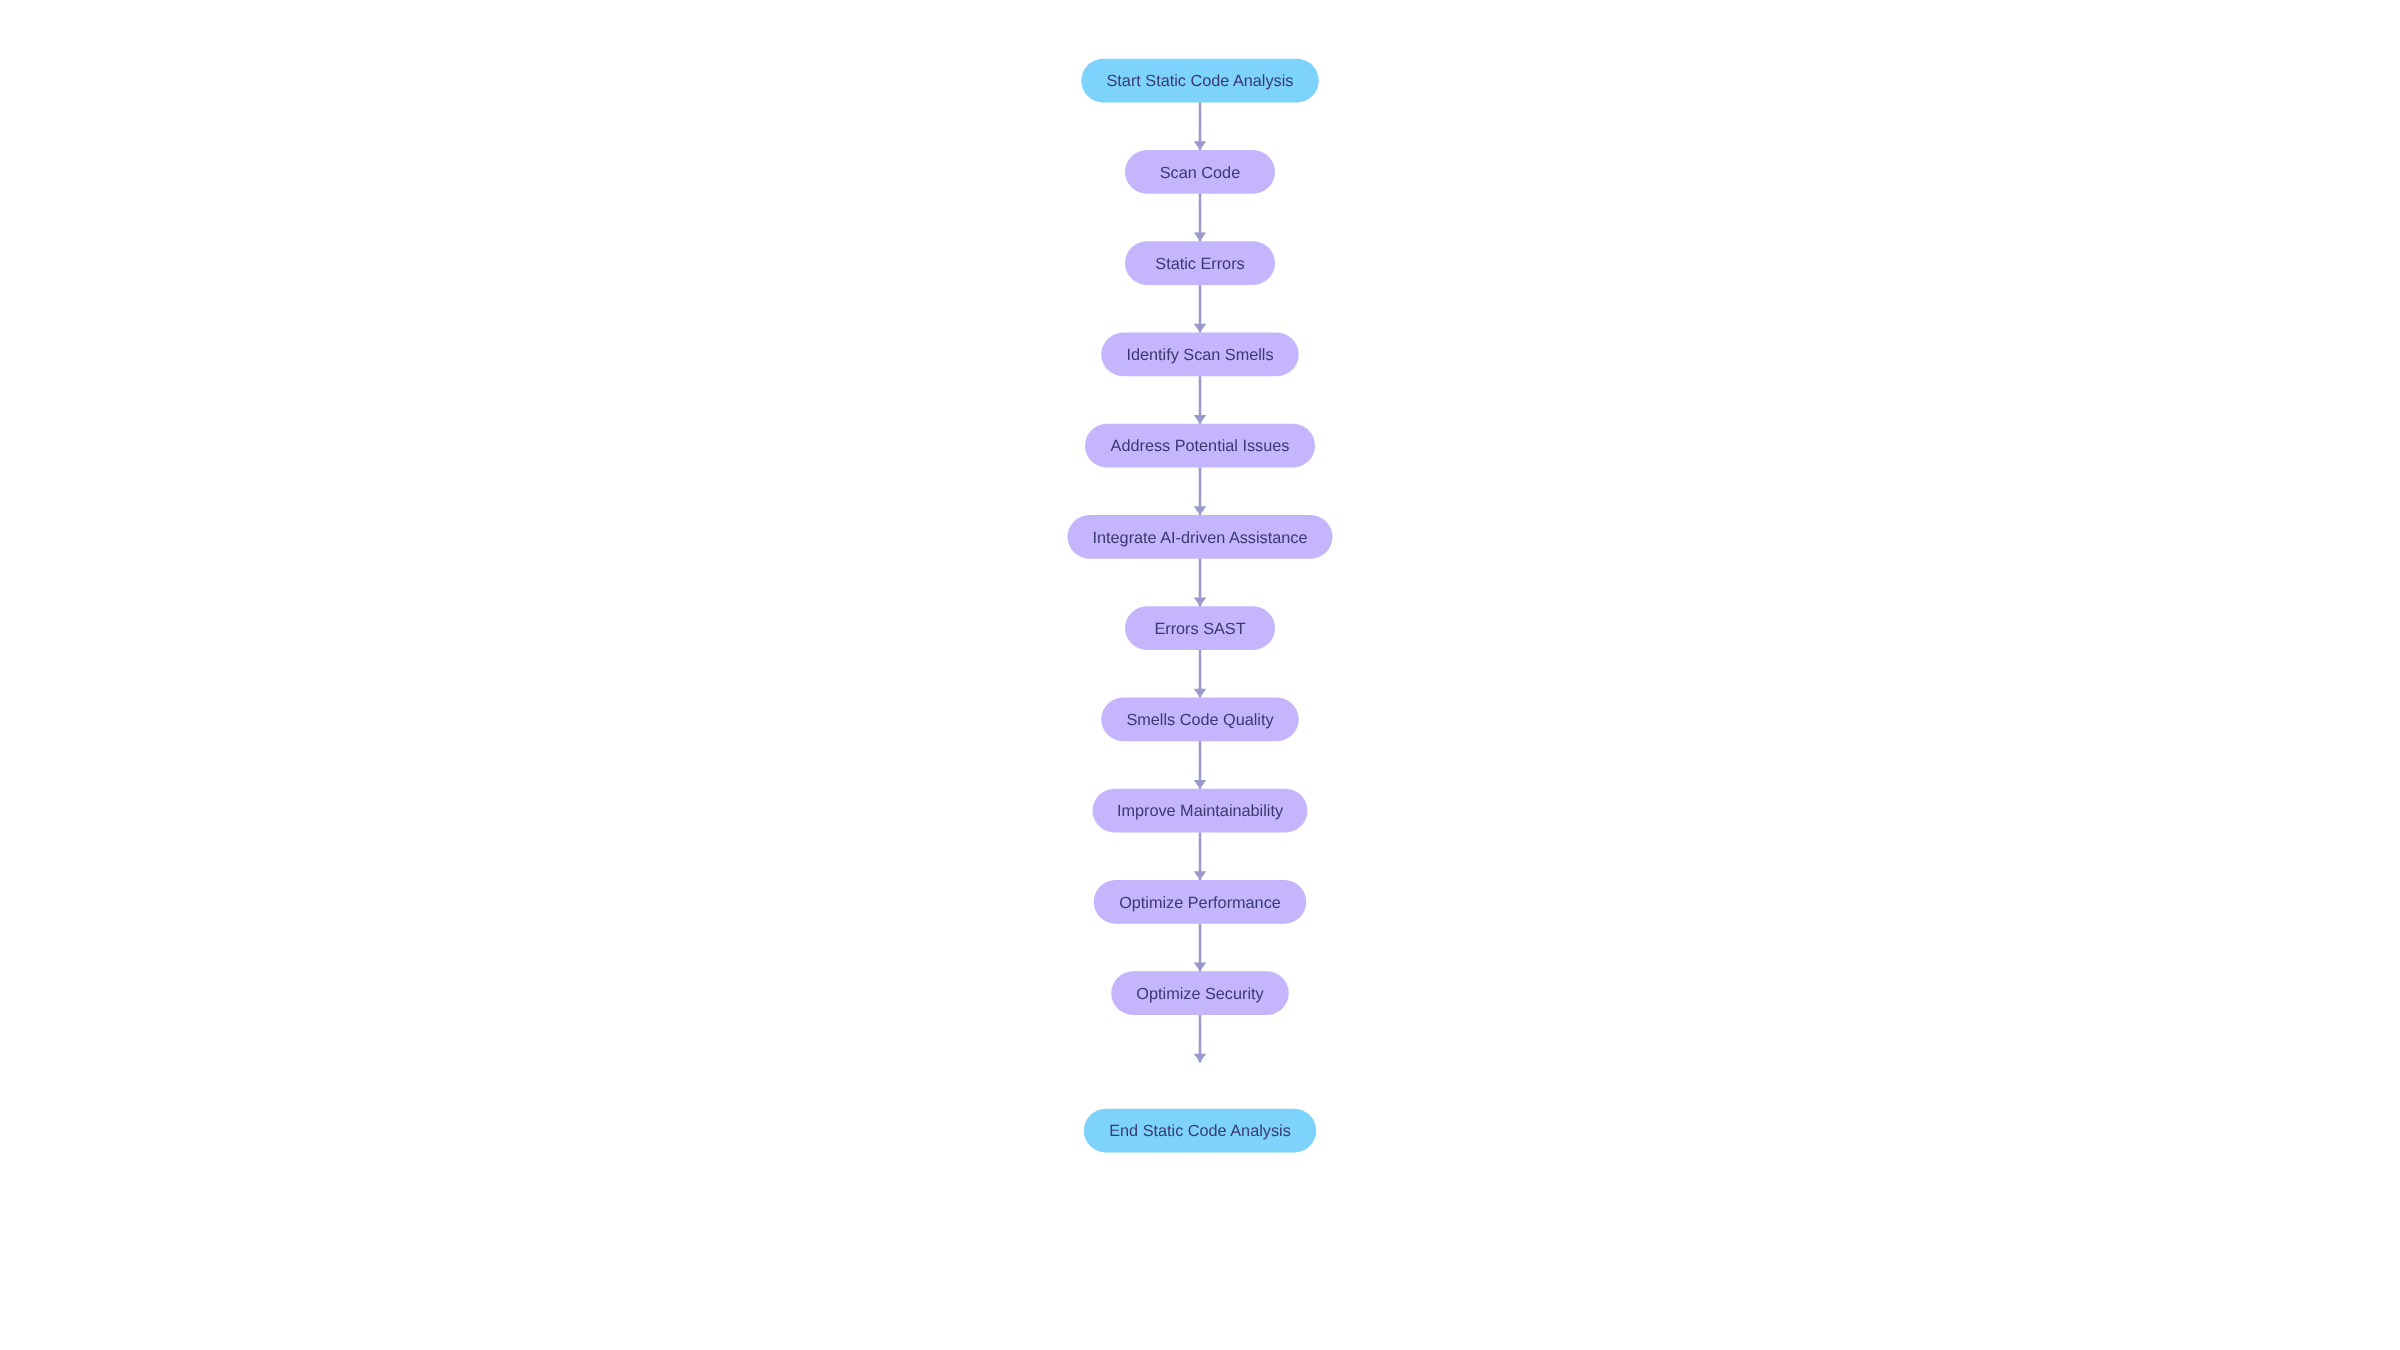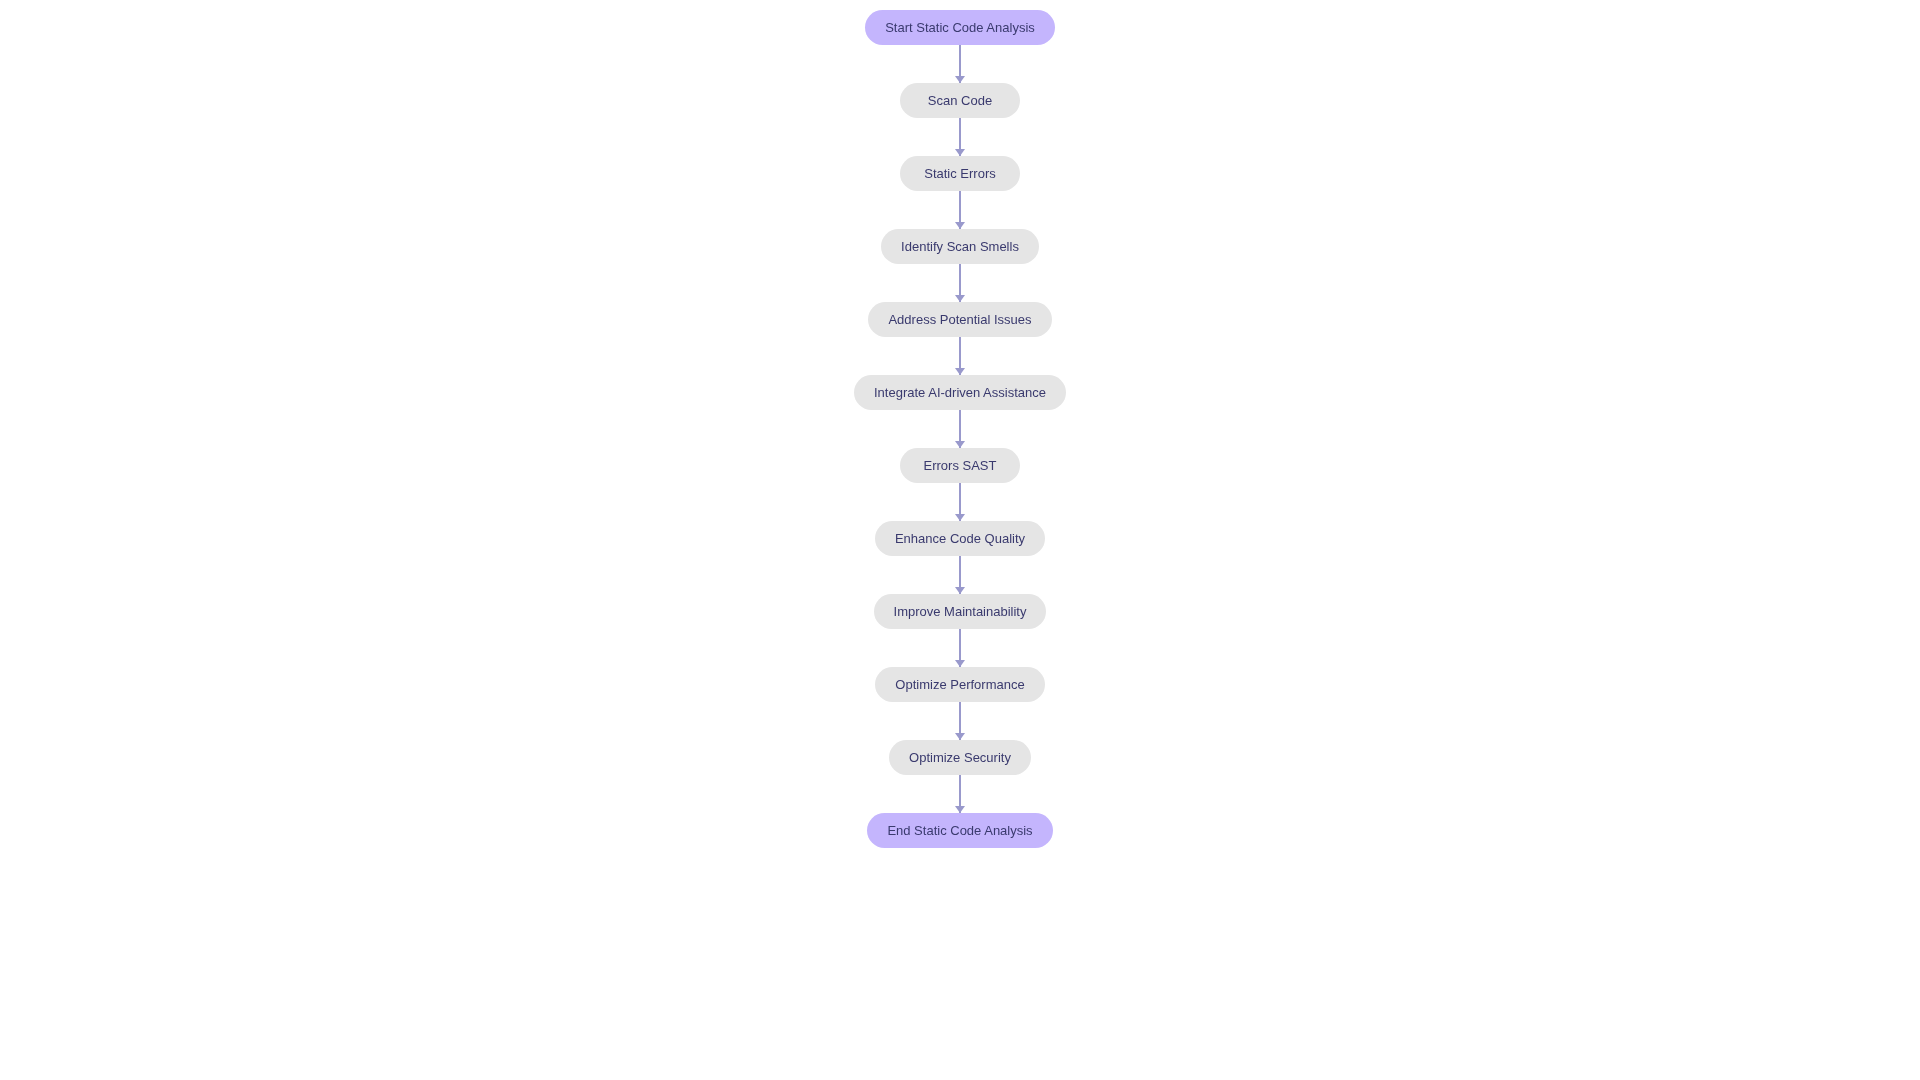--- a/index.html
+++ b/index.html
@@ -21,37 +21,38 @@
 
     .flowchart-container {
       display: flex;
       flex-direction: column;
       align-items: center;
       padding-top: 10px;
       width: 100%;
     }
 
     .flow-node {
-      background-color: #e5e5e5;
+      background-color: #c4b5fd;
       border-radius: 20px;
       padding: 10px 20px;
       font-size: 13px;
       color: #3a3a6e;
       text-align: center;
       cursor: default;
       white-space: nowrap;
       min-width: 120px;
       display: flex;
       align-items: center;
       justify-content: center;
     }
 
     .flow-node.start-end {
-      background-color: #c4b5fd;
+      background-color: #7dd3fc;
       border-radius: 25px;
+      margin-top: 37px;
     }
 
     .connector {
       width: 2px;
       height: 38px;
       background-color: #9999cc;
       position: relative;
       display: flex;
       flex-direction: column;
       align-items: center;
@@ -81,21 +82,21 @@
     <div class="flow-node">Static Errors</div>
     <div class="connector"></div>
     <div class="flow-node">Identify Scan Smells</div>
     <div class="connector"></div>
     <div class="flow-node">Address Potential Issues</div>
     <div class="connector"></div>
     <div class="flow-node">Integrate AI-driven Assistance</div>
     <div class="connector"></div>
     <div class="flow-node">Errors SAST</div>
     <div class="connector"></div>
-    <div class="flow-node">Enhance Code Quality</div>
+    <div class="flow-node">Smells Code Quality</div>
     <div class="connector"></div>
     <div class="flow-node">Improve Maintainability</div>
     <div class="connector"></div>
     <div class="flow-node">Optimize Performance</div>
     <div class="connector"></div>
     <div class="flow-node">Optimize Security</div>
     <div class="connector"></div>
     <div class="flow-node start-end">End Static Code Analysis</div>
   </div>
 

